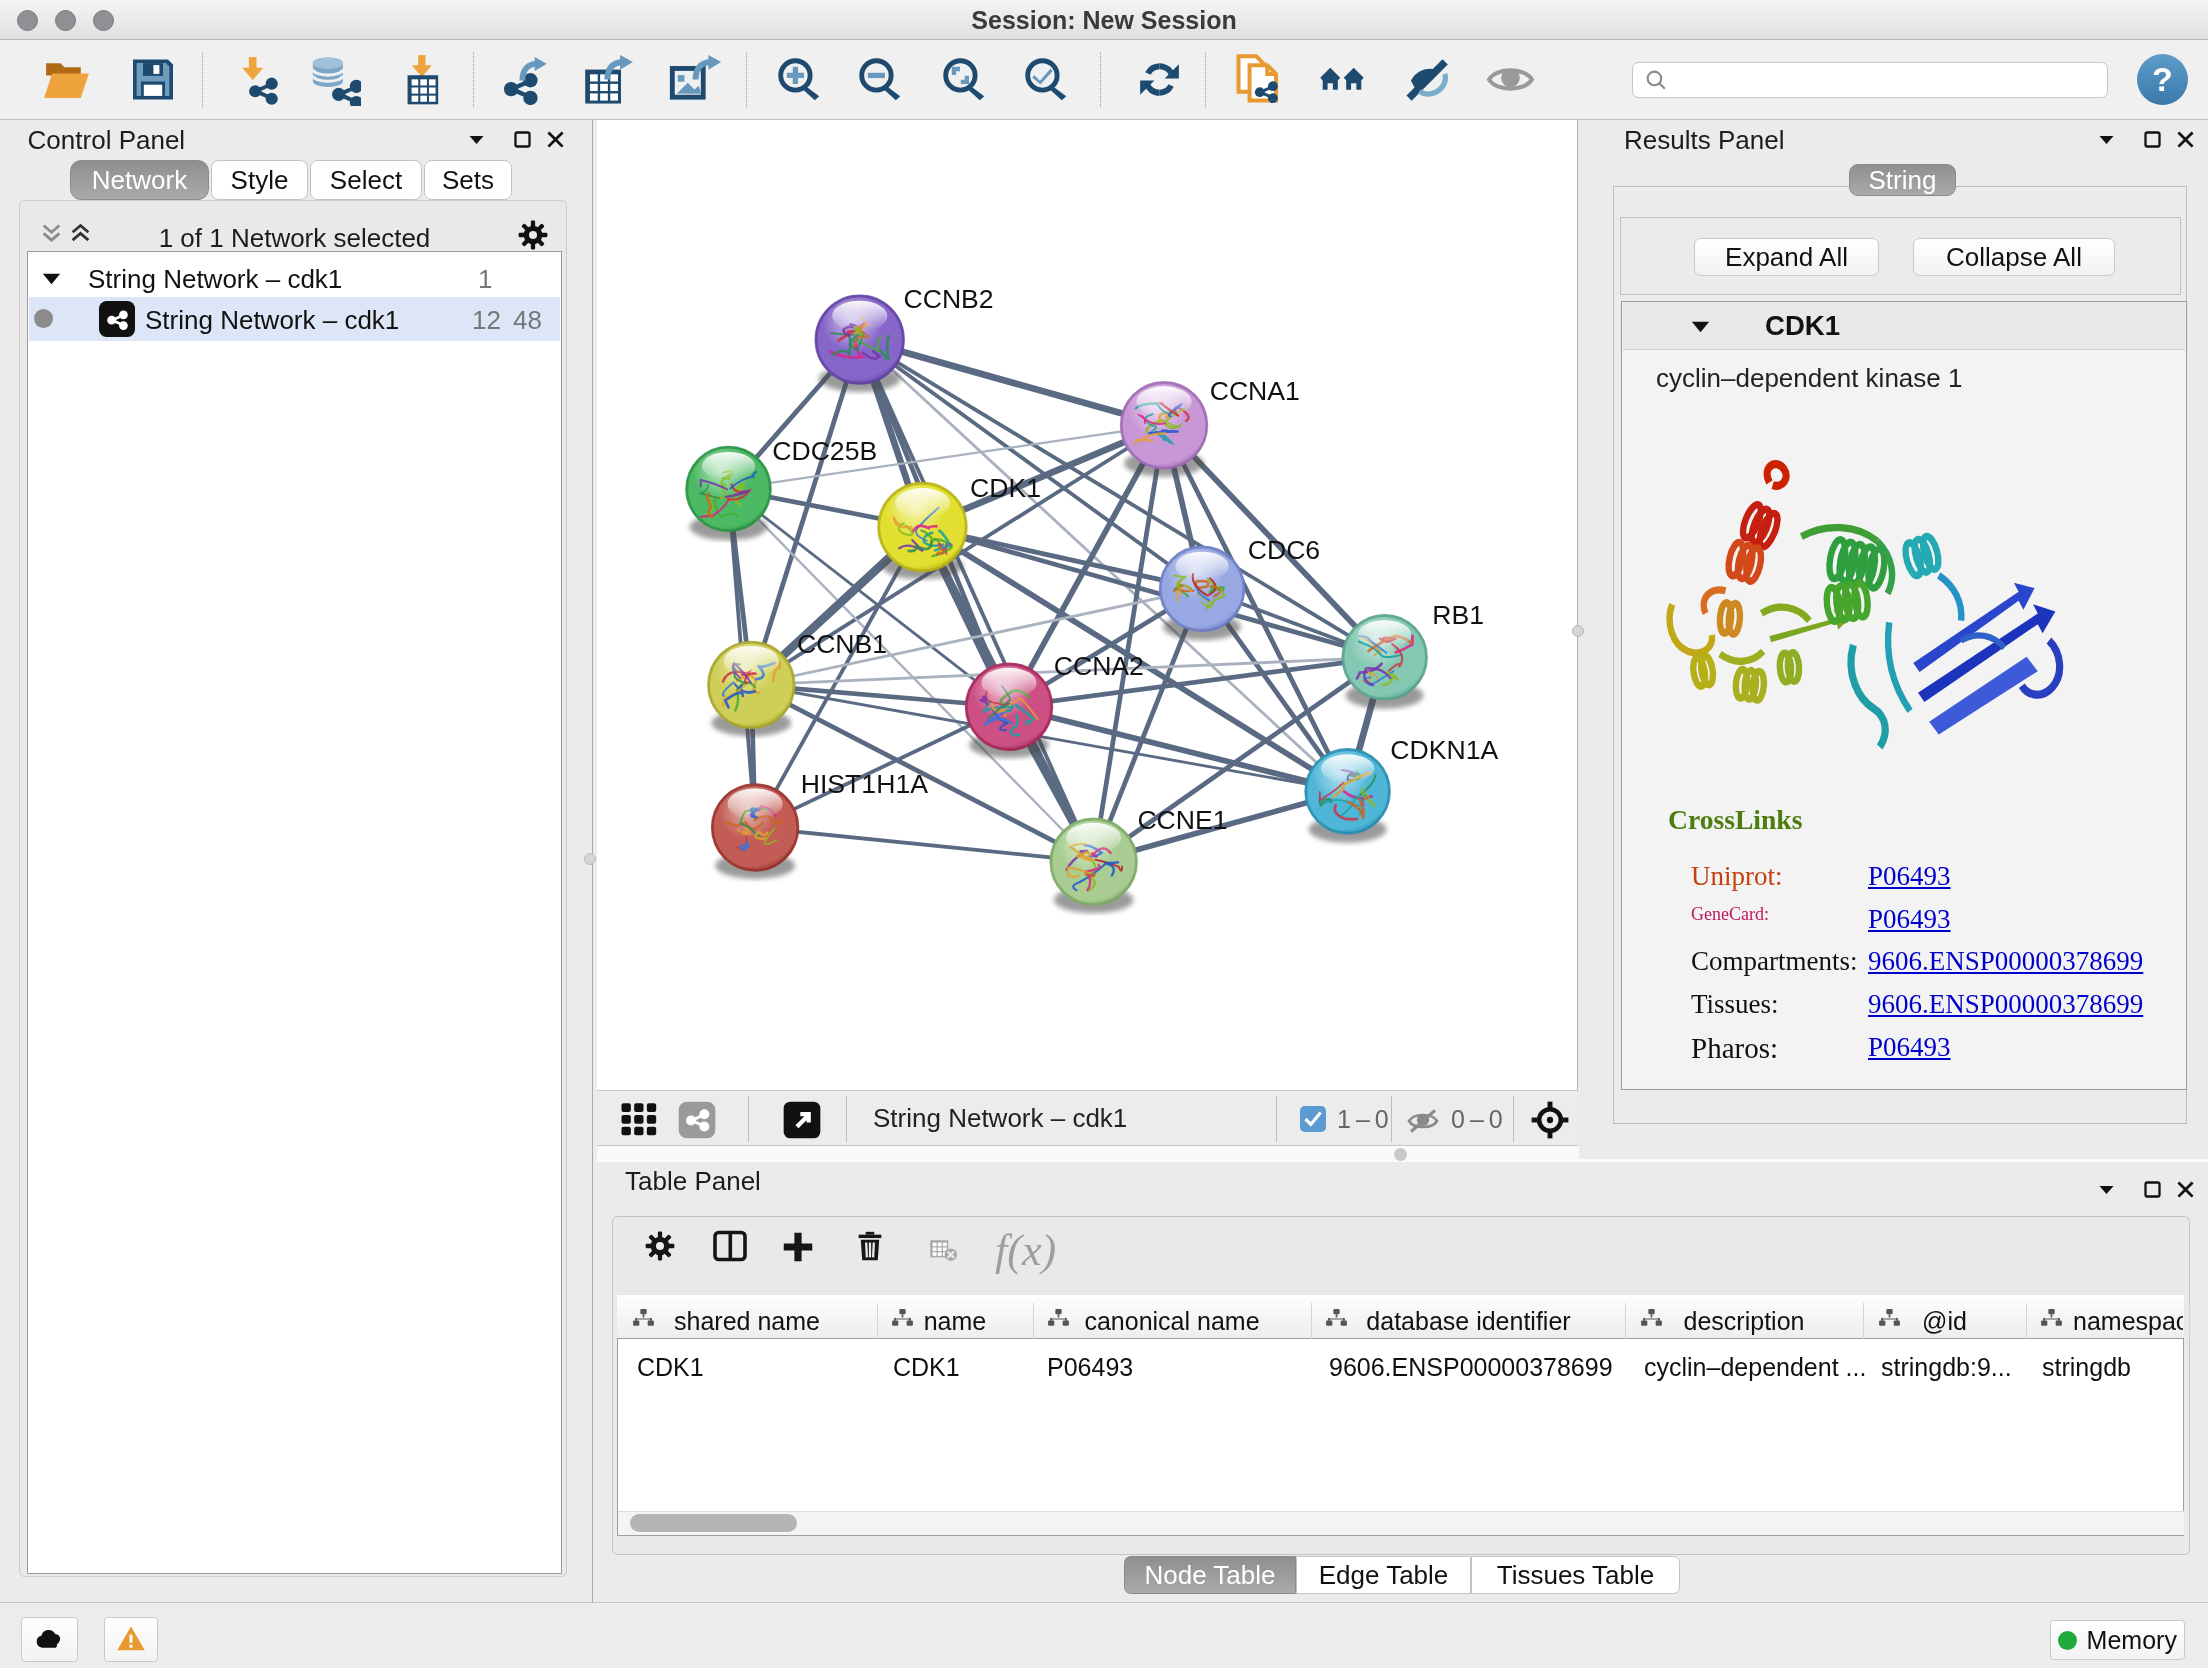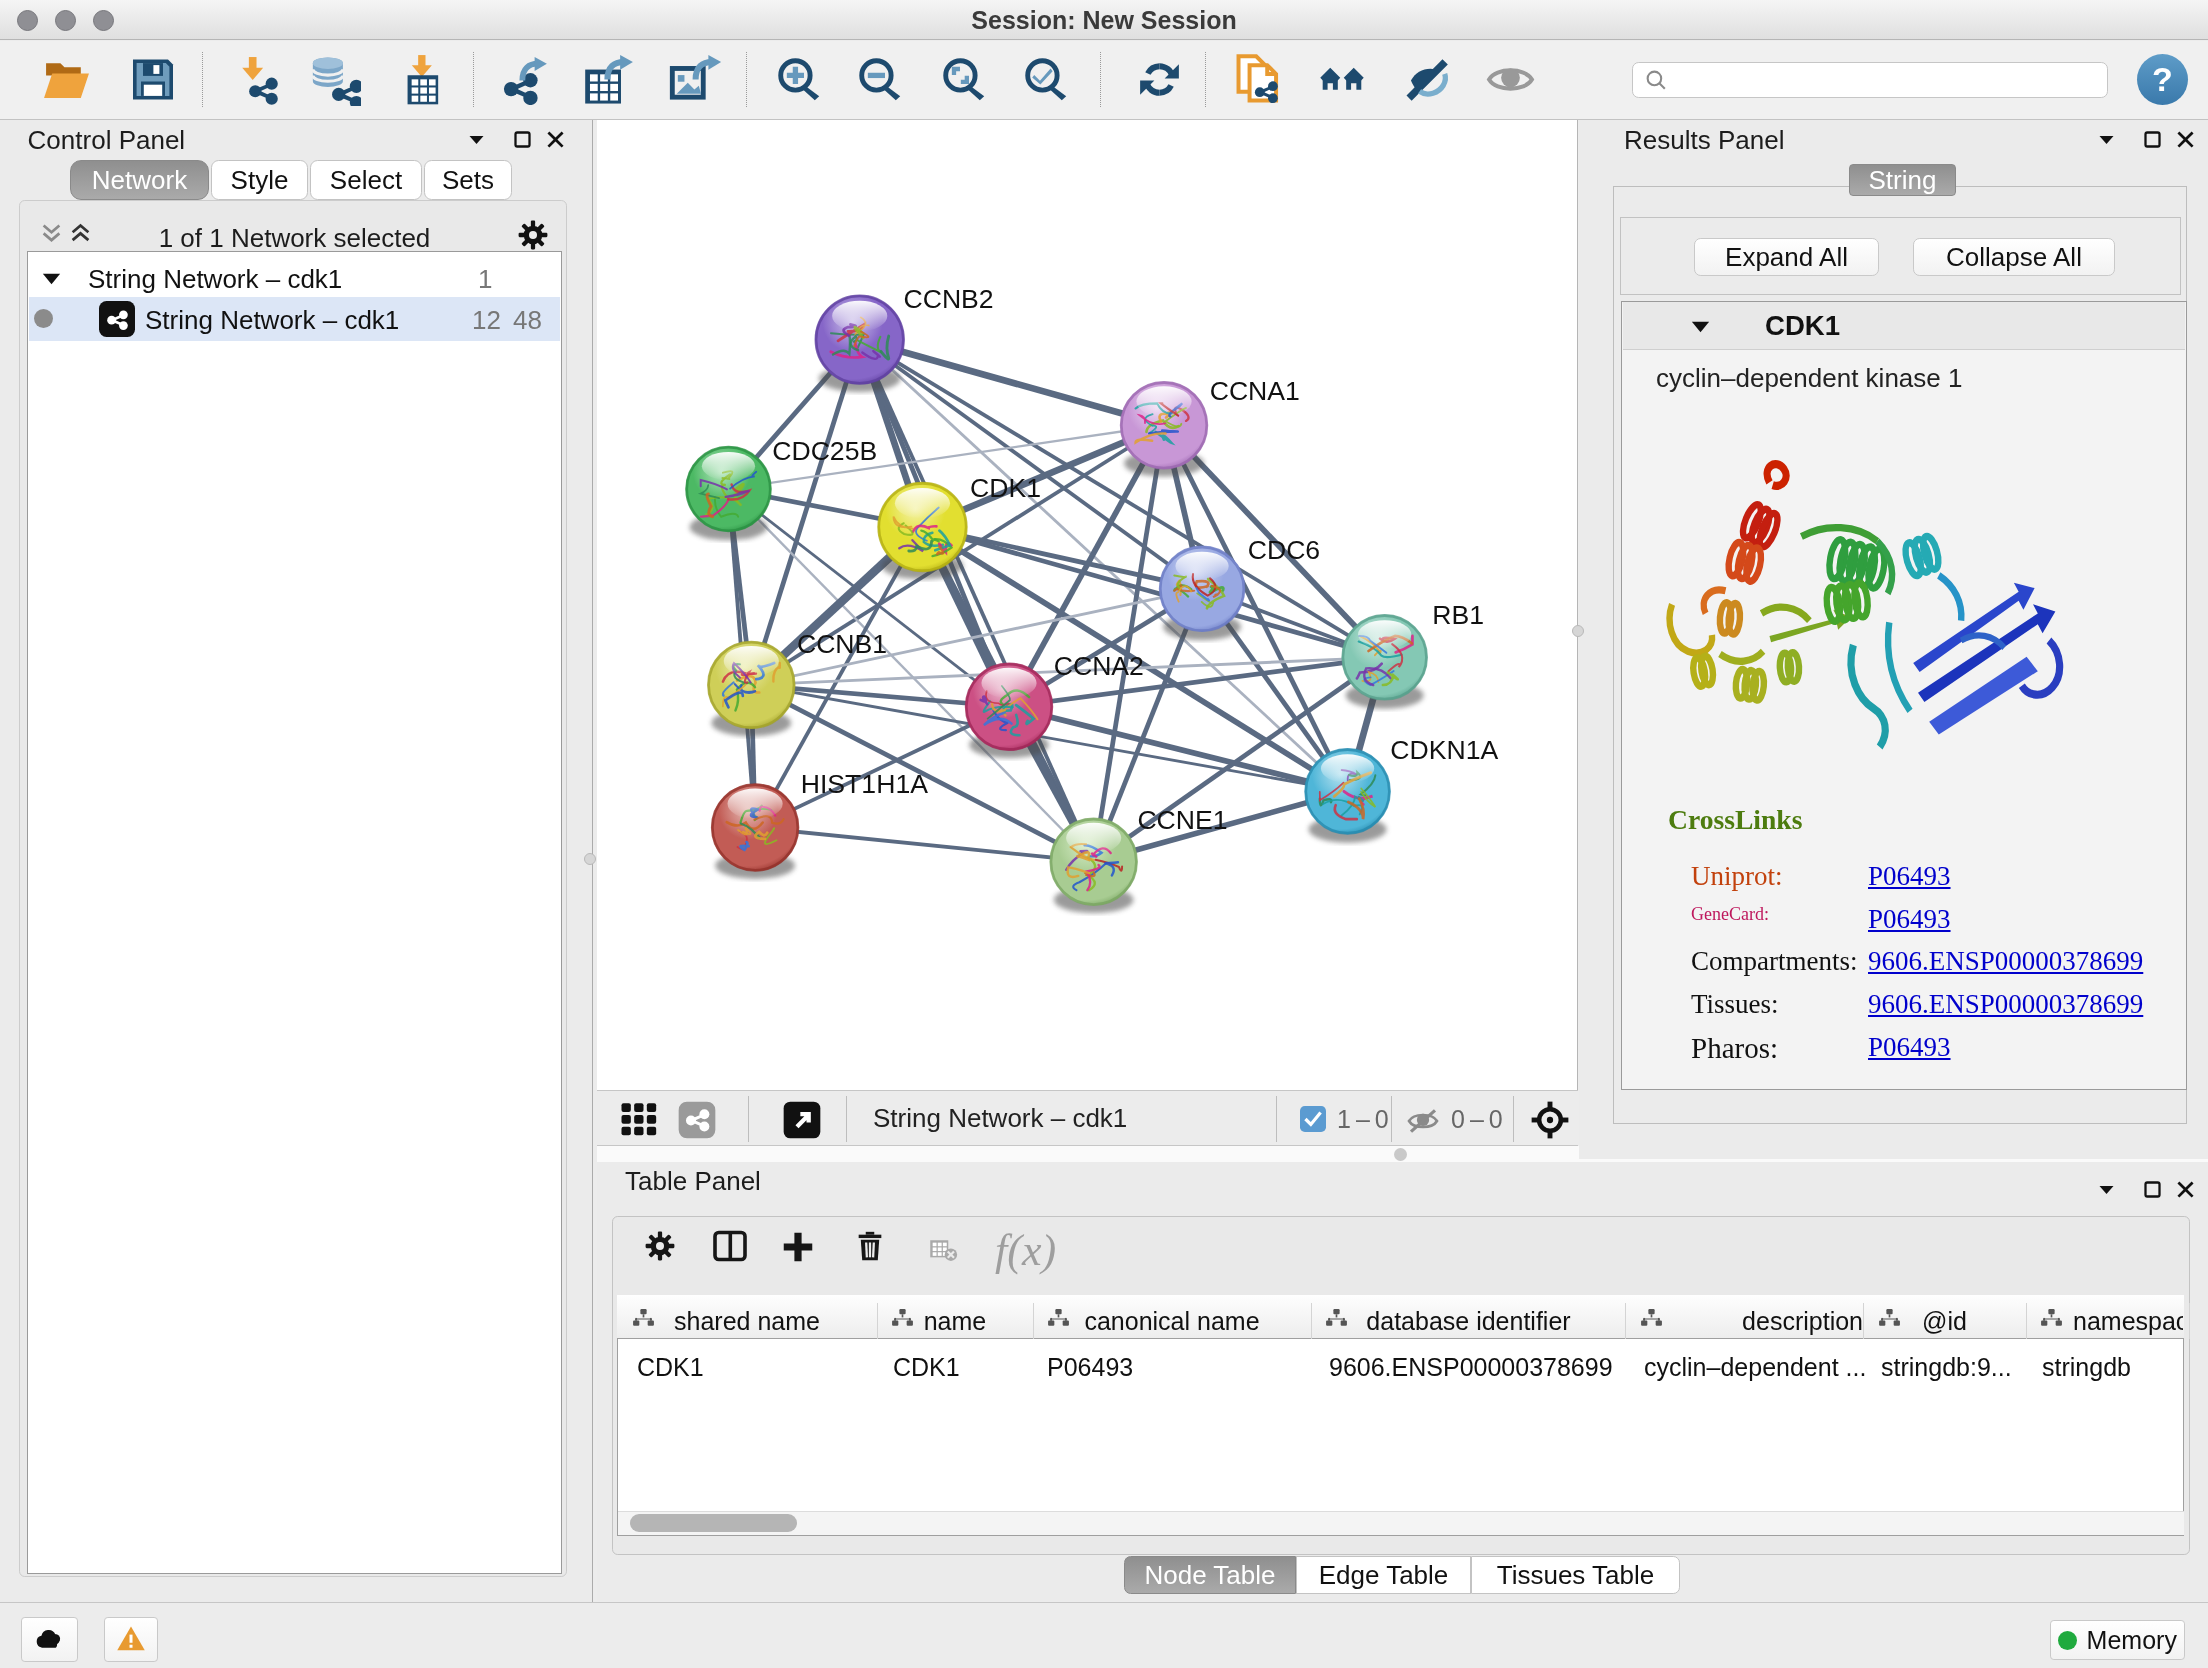--- a/index.html
+++ b/index.html
@@ -709,21 +709,21 @@
     <path d="M4 8 L12 17 L20 8 z" fill="#111"></path>
   </svg>
 <svg style="position:absolute;left:2142px;top:129px" width="21" height="21" viewBox="0 0 24 24">
     <rect x="4" y="4" width="16" height="16" rx="2" fill="none" stroke="#111" stroke-width="2.6"></rect>
   </svg>
 <svg style="position:absolute;left:2175px;top:129px" width="21" height="21" viewBox="0 0 24 24">
     <path d="M5 2.8 L12 9.8 L19 2.8 L21.2 5 L14.2 12 L21.2 19 L19 21.2 L12 14.2 L5 21.2 L2.8 19 L9.8 12 L2.8 5 z" fill="#111"></path>
   </svg>
 <div class="abs" style="left:1613px;top:186px;width:574px;height:938px;background:#ebebeb;border:1px solid #bdbdbd"></div>
 <div class="abs" style="left:1620px;top:217px;width:561px;height:78px;background:#ebebeb;border:1px solid #c2c2c2"></div>
-<div class="tab tabsel" style="left:1849px;top:164px;width:107px;height:32px;font-size:26px;border-radius:4px">String</div>
+<div class="tab tabsel" style="left:1849px;top:164px;width:107px;height:32px;font-size:26px;border-radius:9px">String</div>
 <div class="btn" style="left:1694px;top:238px;width:185px;height:38px">Expand All</div>
 <div class="btn" style="left:1913px;top:238px;width:202px;height:38px">Collapse All</div>
 <div class="abs" style="left:1621px;top:301px;width:566px;height:789px;background:#f3f3f3;border:1.4px solid #9a9a9a"></div>
 <div class="abs" style="left:1623px;top:302px;width:562px;height:48px;background:#e8e8e8;border-bottom:1px solid #cfcfcf"></div>
 <svg style="position:absolute;left:1689px;top:316px" width="23" height="23" viewBox="0 0 24 24">
     <path d="M3 6 L21 6 L12 17 z" fill="#111"></path>
   </svg>
 <div class="abs" style="left:1765px;top:310px;font-size:27.6px;font-weight:bold;color:#111">CDK1</div>
 <div class="abs" style="left:1656px;top:363px;font-size:26px;color:#222">cyclin–dependent kinase 1</div>
 <svg class="abs" style="left:1621px;top:447px" width="566" height="328" viewBox="0 0 595 345">
@@ -901,21 +901,21 @@
     <g fill="#555">
       <rect x="9" y="2" width="6" height="5" rx="1"></rect>
       <rect x="2" y="13" width="6" height="5" rx="1"></rect>
       <rect x="16" y="13" width="6" height="5" rx="1"></rect>
       <path d="M11.2 7 h1.6 v3 h-1.6 z"></path>
       <path d="M4 13 v-2 h16 v2 h-1.6 v-1 H5.6 v1 z"></path>
       <rect x="4.2" y="10.5" width="1.6" height="2.5"></rect>
       <rect x="18.2" y="10.5" width="1.6" height="2.5"></rect>
     </g>
   </svg>
-<div class="abs" style="left:1625px;top:1307px;width:238px;text-align:right;font-size:25px;color:#111;white-space:nowrap;overflow:hidden">description</div>
+<div class="abs" style="left:1625px;top:1307px;width:238px;text-align:center;font-size:25px;color:#111;white-space:nowrap;overflow:hidden">description</div>
 <div class="abs" style="left:2026px;top:1303px;height:36px;border-right:1px solid #d4d4d4"></div>
 <svg style="position:absolute;left:1876px;top:1307px" width="27" height="25" viewBox="0 0 24 24">
     <g fill="#555">
       <rect x="9" y="2" width="6" height="5" rx="1"></rect>
       <rect x="2" y="13" width="6" height="5" rx="1"></rect>
       <rect x="16" y="13" width="6" height="5" rx="1"></rect>
       <path d="M11.2 7 h1.6 v3 h-1.6 z"></path>
       <path d="M4 13 v-2 h16 v2 h-1.6 v-1 H5.6 v1 z"></path>
       <rect x="4.2" y="10.5" width="1.6" height="2.5"></rect>
       <rect x="18.2" y="10.5" width="1.6" height="2.5"></rect>

